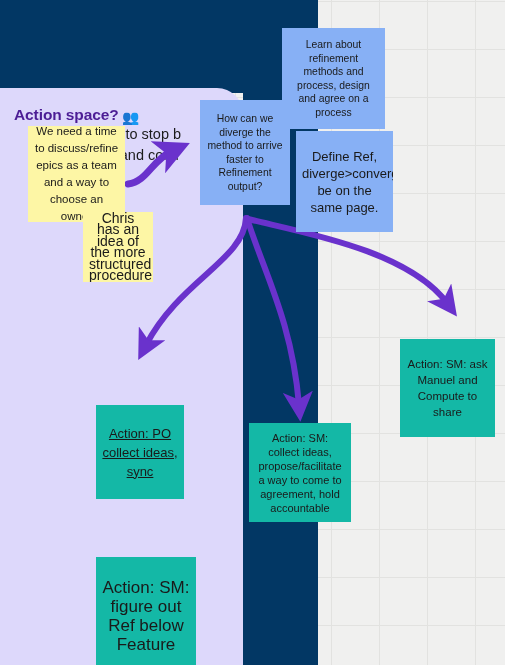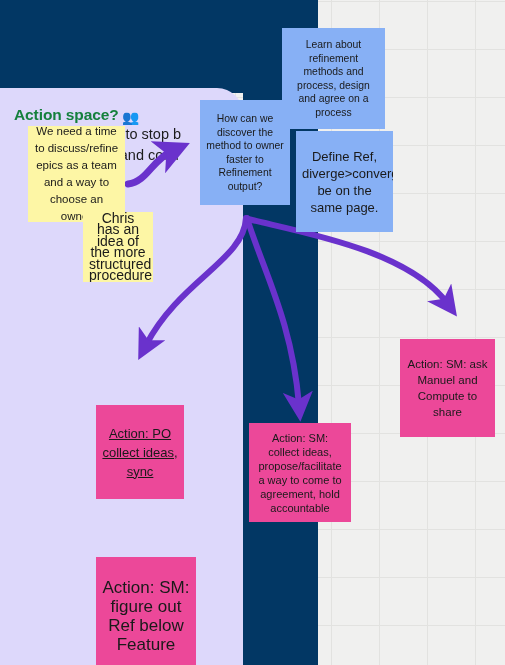--- a/index.html
+++ b/index.html
@@ -32,21 +32,21 @@
     background:#023764;
   }
   
   .purple-frame{
     position:absolute;left:-12px;top:88px;width:255px;height:577px;
     background:#ddd8fb;
     border-top-right-radius:26px;
   }
   .purple-frame-title{
     position:absolute;left:14px;top:106px;
-    font-size:15.5px;font-weight:bold;color:#15803d;
+    font-size:15.5px;font-weight:bold;color:#4c1d95;
     letter-spacing:-0.1px;
     white-space:nowrap;
   }
   .people-emoji{
     display:inline-block;vertical-align:-2px;margin-left:4px;
     font-size:14px;line-height:1;
   }
   .frame-body{
     position:absolute;left:-6px;top:124px;width:250px;
     font-size:14.5px;line-height:21px;color:#1b1b1b;
@@ -59,21 +59,21 @@
     box-sizing:border-box;
     display:flex;align-items:center;justify-content:center;
     text-align:center;
     color:#1a1a1a;
     padding:16px 6px;
     overflow:hidden;
   }
   .note span{display:block;width:100%;}
   .note-yellow{background:#fdf6a5;}
   .note-blue{background:#87b0f5;}
-  .note-pink{background:#ec4899;align-items:center;}
+  .note-pink{background:#14b8a6;align-items:center;}
 
   
   #note-need-time   {left:28px; top:126px; width:97px;  height:96px;  font-size:11.5px;line-height:17px;}
   #note-chris-idea  {left:83px; top:212px; width:70px;  height:70px;  font-size:14px; line-height:11.5px;}
   #note-how-can-we  {left:200px;top:100px; width:90px;  height:105px; font-size:10.4px;line-height:13.5px;}
   #note-learn-about {left:282px;top:28px;  width:103px; height:101px; font-size:10.4px;line-height:13.5px;}
   #note-define-ref  {left:296px;top:131px; width:97px;  height:101px; font-size:13px;  line-height:17px;}
   #note-po-collect  {left:96px; top:405px; width:88px; height:94px;  font-size:13px;  line-height:19px;text-decoration:underline;}
   #note-sm-collect  {left:249px;top:423px; width:102px; height:99px;  font-size:11px; line-height:14px;}
   #note-sm-ask      {left:400px;top:339px; width:95px;  height:98px;  font-size:11.5px;line-height:16px;}
@@ -128,21 +128,21 @@
 
   <div class="note note-yellow" id="note-need-time">
     <span>We need a time to discuss/refine epics as a team and a way to choose an owner</span>
   </div>
 
   <div class="note note-yellow" id="note-chris-idea">
     <span>Chris has an idea of the more structured procedure</span>
   </div>
 
   <div class="note note-blue" id="note-how-can-we">
-    <span>How can we discover the method to owner faster to Refinement output?</span>
+    <span>How can we diverge the method to arrive faster to Refinement output?</span>
   </div>
 
   <div class="note note-blue" id="note-learn-about">
     <span>Learn about refinement methods and process, design and agree on a process</span>
   </div>
 
   <div class="note note-blue" id="note-define-ref">
     <span>Define Ref, diverge&gt;converge, be on the same page.</span>
   </div>
 

